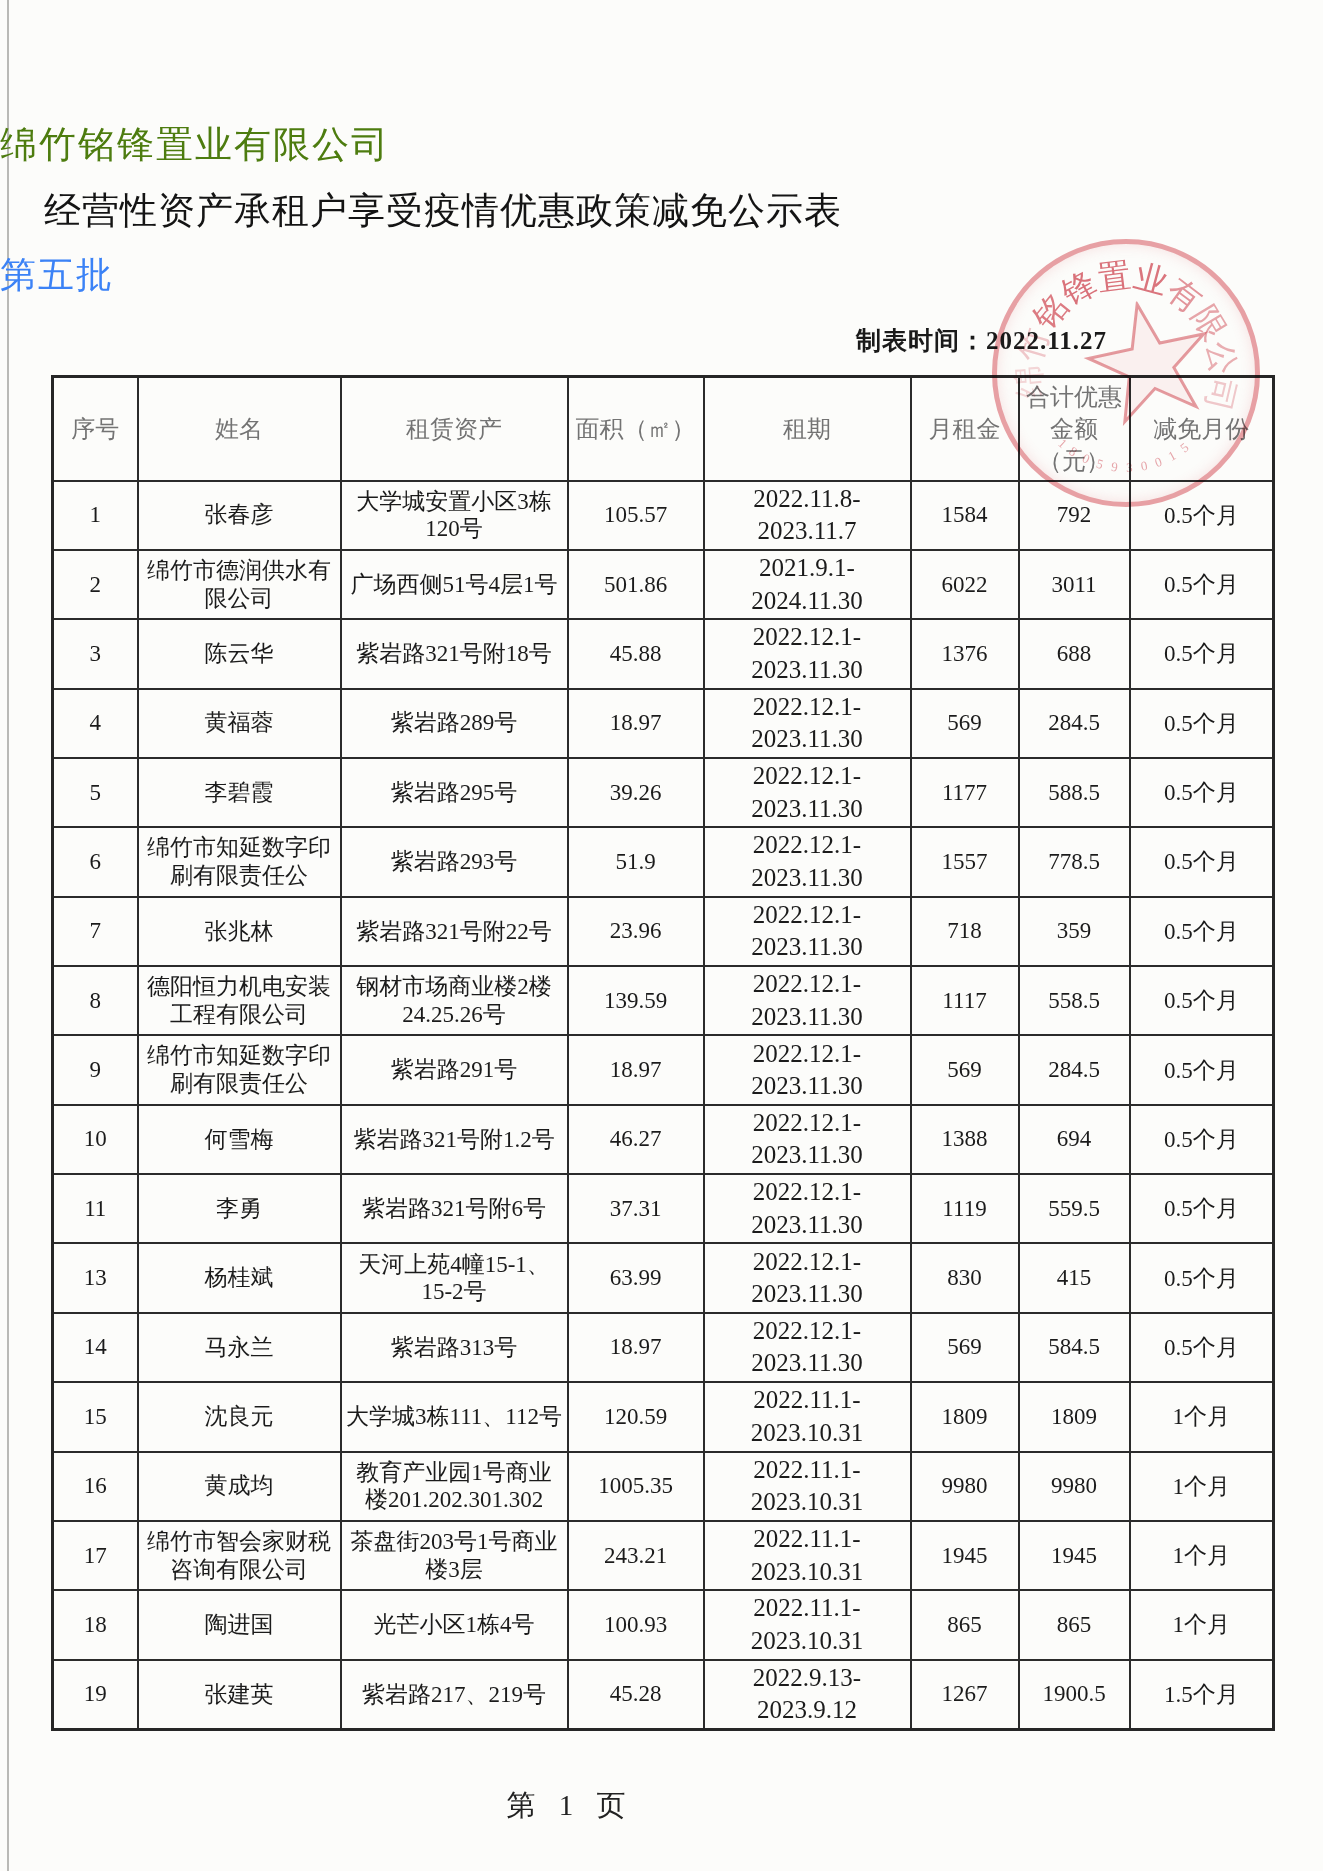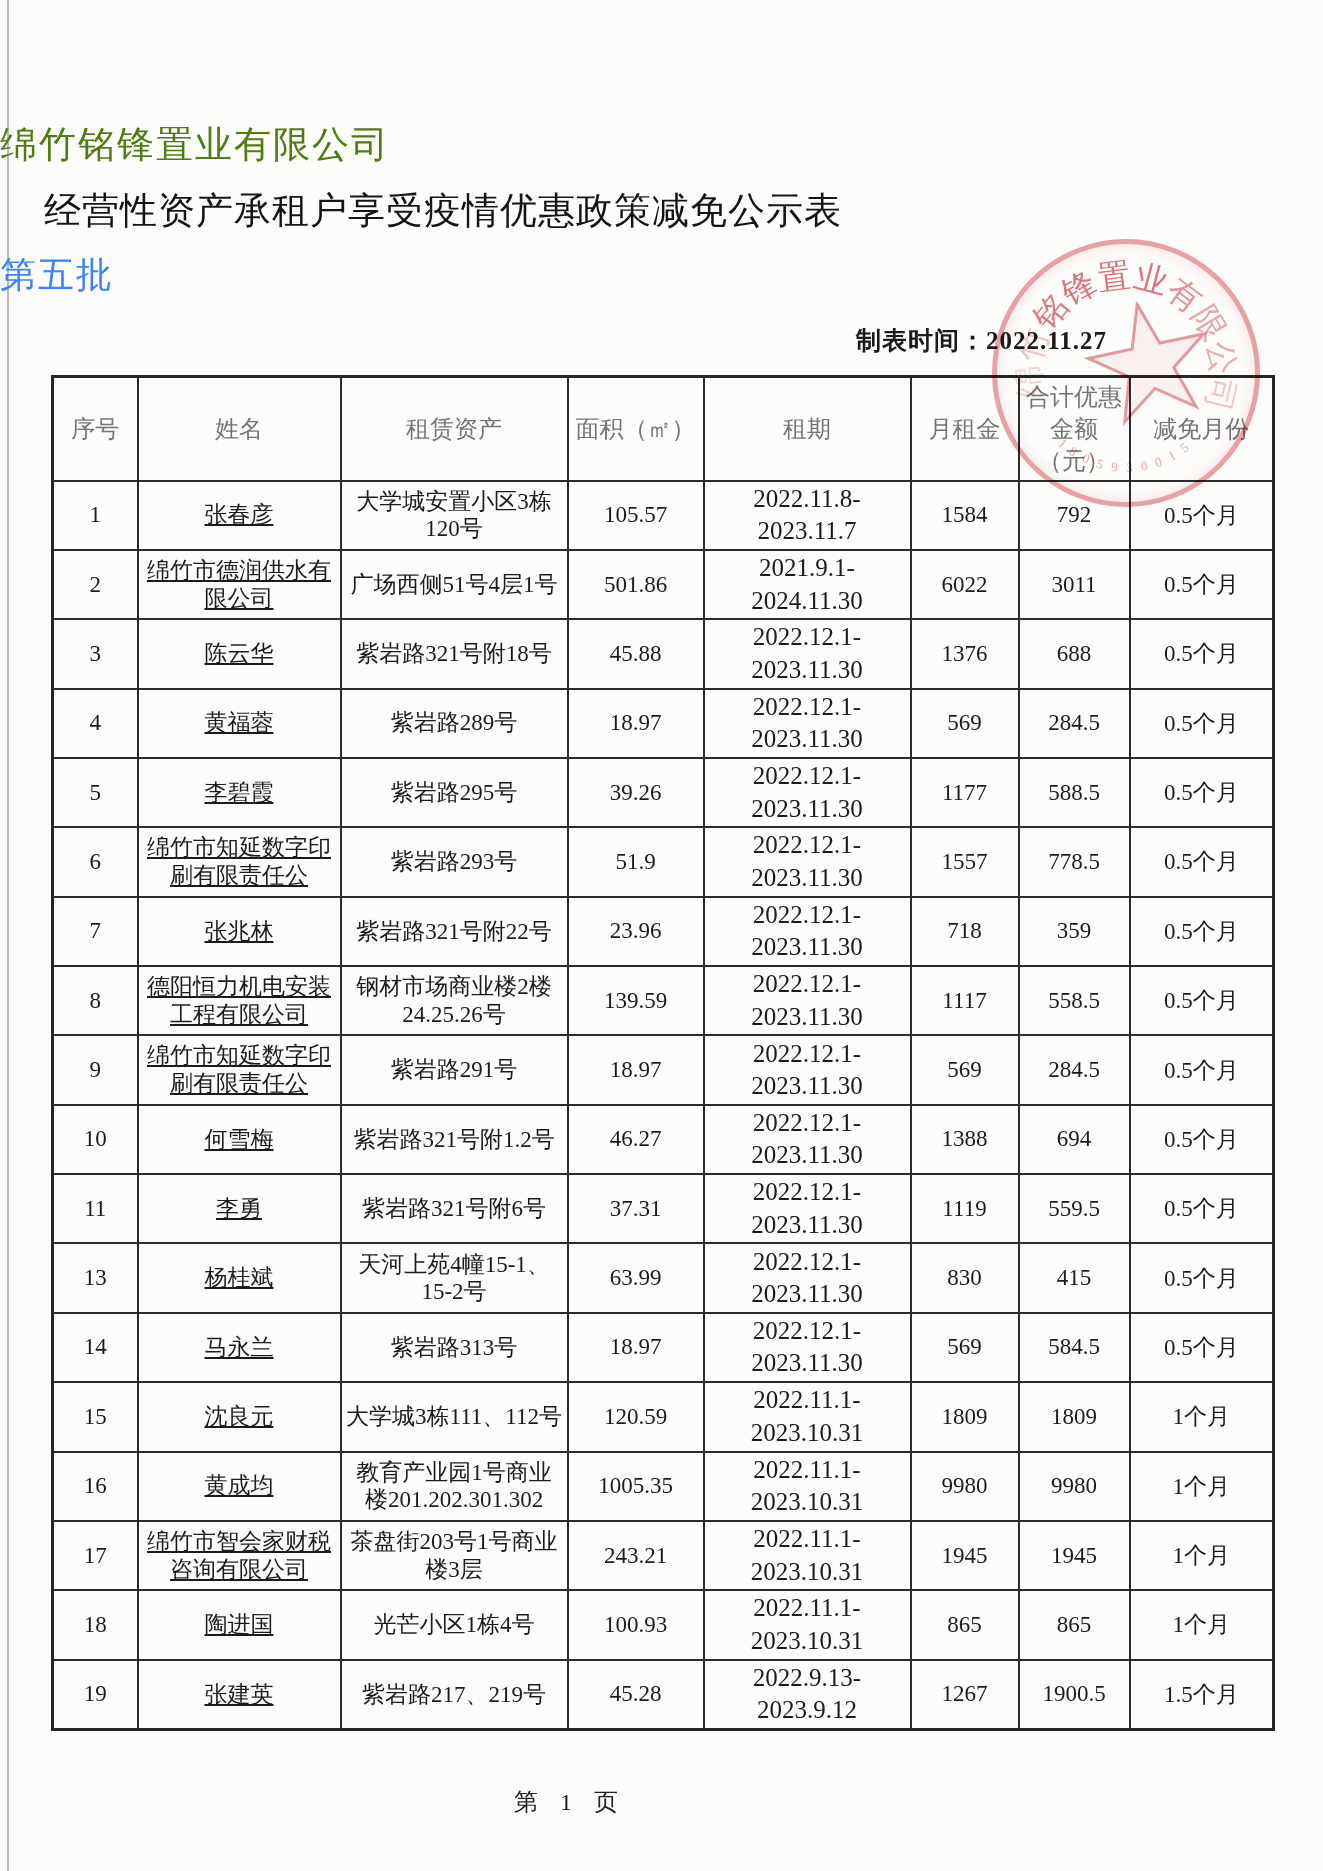--- a/index.html
+++ b/index.html
@@ -23,25 +23,25 @@
     border:2.6px solid #2b2b2b;text-align:center;vertical-align:middle;
     font-weight:normal;padding:0 4px;overflow:hidden;
   }
   table.rent{border:3px solid #262626;}
   thead tr{height:104px;}
   tbody tr{height:65.9px;}
   th{font-size:24px;color:#737373;}
   td{font-size:23px;color:#1b1b1b;}
   th.h-total{padding:0 14px;}
   th.h-area{padding:0 1px;}
-  td.c-name{padding:0 10px;line-height:1.2;text-decoration:underline;}
+  td.c-name{padding:0 10px;line-height:1.2;}
   td.c-asset{padding:0 6px;line-height:1.2;}
   td.c-lease{white-space:pre-line;line-height:1.3;font-size:25px;}
 
-  .footer{position:absolute;left:0;top:1786px;width:1140px;text-align:center;font-size:24px;letter-spacing:8px;color:#222;}
+  .footer{position:absolute;left:0;top:1786px;width:1140px;text-align:center;font-size:29px;letter-spacing:8px;color:#222;}
 
   
   .stamp{
     position:absolute;left:992px;top:239px;width:258px;height:258px;
     border-radius:50%;border:5px solid rgba(216,86,95,0.55);
     mix-blend-mode:multiply;z-index:5;pointer-events:none;
     box-shadow:inset 0 0 14px rgba(222,95,105,0.18);
   }
   .stamp .arc-char{
     position:absolute;left:50%;top:50%;width:34px;height:34px;margin:-17px 0 0 -17px;

